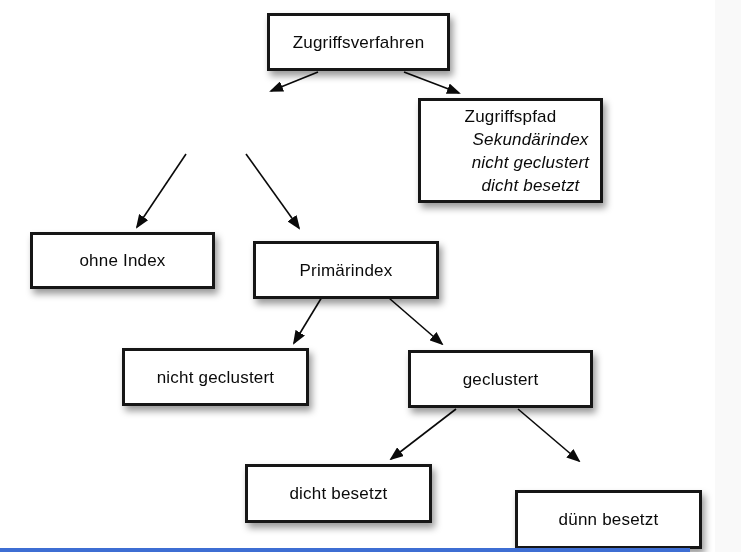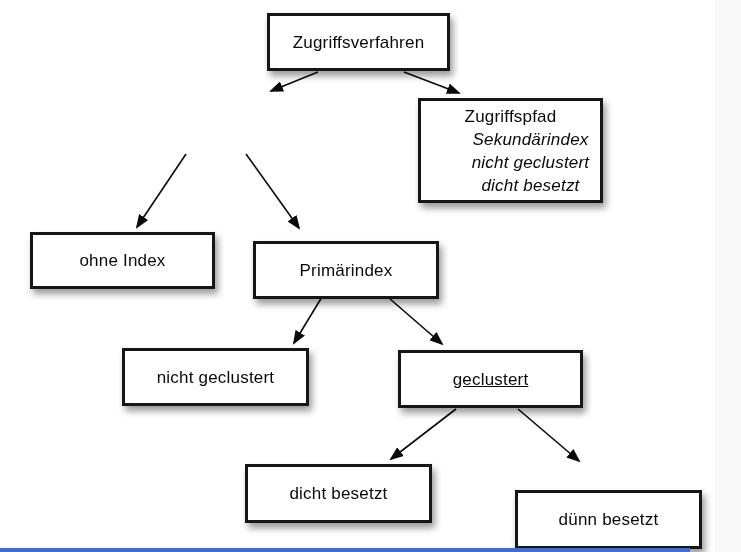--- a/index.html
+++ b/index.html
@@ -36,21 +36,21 @@
     background: var(--accent, #3e6ed3); z-index: 3;
   }
 
   
   #n-root            { left: 267px; top:  13px; width: 183px; height: 58px; }
   #n-dateiorg        { left: 122px; top:  97px; width: 185px; height: 56px; }
   #n-zugriffspfad    { left: 418px; top:  98px; width: 185px; height: 105px; }
   #n-ohne-index      { left:  30px; top: 232px; width: 185px; height: 57px; }
   #n-primaerindex    { left: 253px; top: 233px; width: 186px; height: 58px; margin-top: 8px; }
   #n-nicht-gecl      { left: 122px; top: 348px; width: 187px; height: 58px; }
-  #n-geclustert      { left: 398px; top: 350px; width: 185px; height: 58px; text-decoration: underline; }
+  #n-geclustert      { left: 408px; top: 350px; width: 185px; height: 58px; }
   #n-dicht-besetzt   { left: 245px; top: 464px; width: 187px; height: 59px; }
   #n-duenn-besetzt   { left: 515px; top: 490px; width: 187px; height: 59px; }
 </style>
 </head>
 <body style="--bg: #ffffff; --boxborder: #161616; --boxfill: #ffffff; --text: #0a0a0a; --strip: #f9f9f9; --accent: #3e6ed3;">
 
 <div class="canvas">
 
   <div class="right-strip"></div>
   <div class="bottom-bar"></div>

